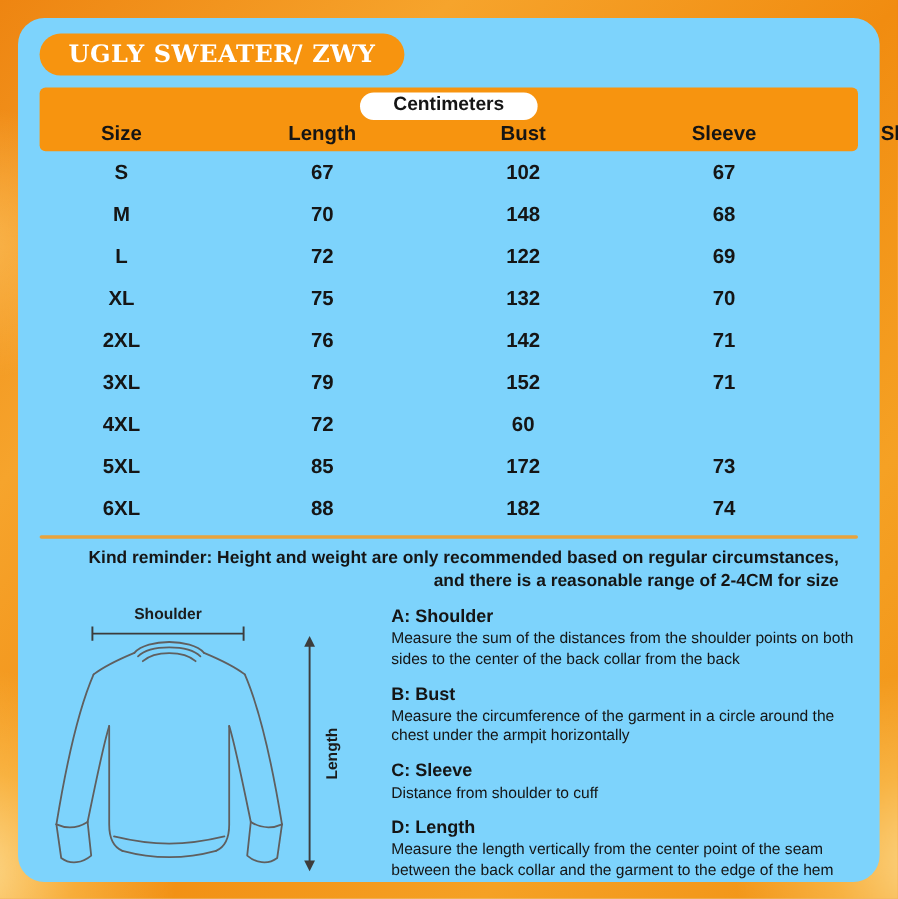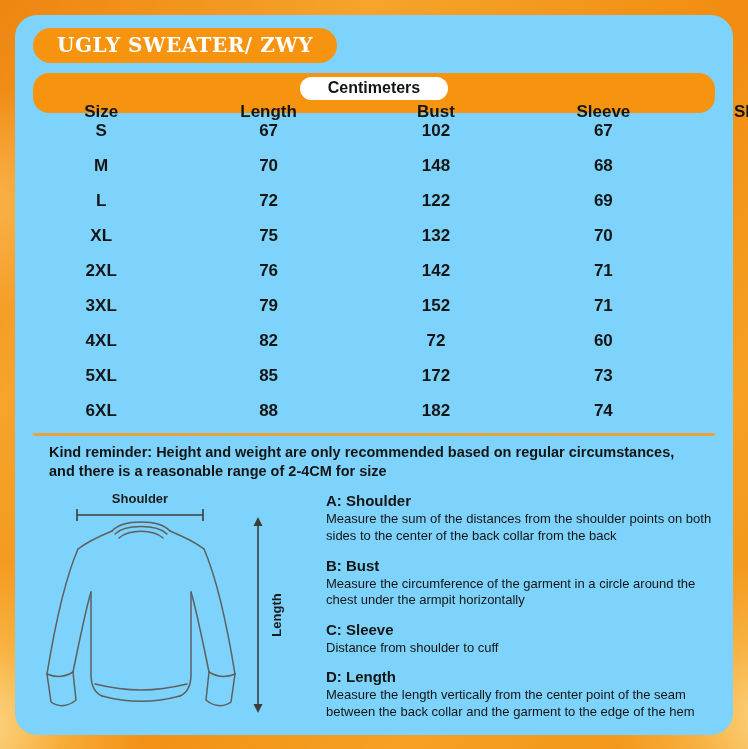--- a/index.html
+++ b/index.html
@@ -16,36 +16,36 @@
   .card {
     position:absolute; left:15px; top:15px; right:15px; bottom:14px;
     background:#7dd3fc; border-radius:22px; padding:13px 18px 10px;
   }
   .badge {
     display:inline-block; background:#f7940f; color:#fff;
     font-family:"DejaVu Serif", serif; font-weight:bold; font-size:20px;
     letter-spacing:.5px; padding:5px 24px 6px; border-radius:999px;
   }
   .band {
-    margin-top:10px; background:#f7940f; border-radius:16px;
-    height:40px; padding-top:4px;
+    margin-top:10px; background:#f7940f; border-radius:5px;
+    height:53px; padding-top:4px;
   }
   .unit-pill {
     width:fit-content; margin:0 auto; background:#fff; border-radius:999px;
     font-weight:bold; font-size:16px; padding:2px 28px 3px;
   }
   .grid5 {
     display:grid; grid-template-columns:20% 20% 20% 20% 20%;
     text-align:center; align-items:center;gap:31px;
   }
   .cols { margin-top:1px; height:22px; font-weight:bold; font-size:17px; }
   .trow { height:35px; font-weight:bold; font-size:17px; }
   .divider { margin-top:5px; height:3px; background:#e8a33c; border-radius:2px; }
   .reminder {
-    margin:7px 16px 0; text-align:left; font-weight:bold;
+    margin:7px 16px 0; text-align:right; font-weight:bold;
     font-size:14.5px; line-height:1.32;
   }
   .bottom { display:flex; margin-top:9px; }
   .diagram { flex:none; width:285px; height:230px; }
   .defs { flex:1; padding:2px 0 0 8px; }
   .def-block { margin-bottom:12px; }
   .def-title { font-weight:bold; font-size:15px; margin-bottom:2px; }
   .def-desc { font-size:13px; line-height:1.28; max-width:402px; }
   svg text { font-family:"Liberation Sans", sans-serif; }
 </style>
@@ -105,21 +105,20 @@
     </div>
     <div class="grid5 trow">
       <div>3XL</div>
       <div>79</div>
       <div>152</div>
       <div>71</div>
       <div>57</div>
     </div>
     <div class="grid5 trow">
       <div>4XL</div>
-      <div>82</div>
       <div>72</div>
       <div>60</div>
     </div>
     <div class="grid5 trow">
       <div>5XL</div>
       <div>85</div>
       <div>172</div>
       <div>73</div>
       <div>63</div>
     </div>

